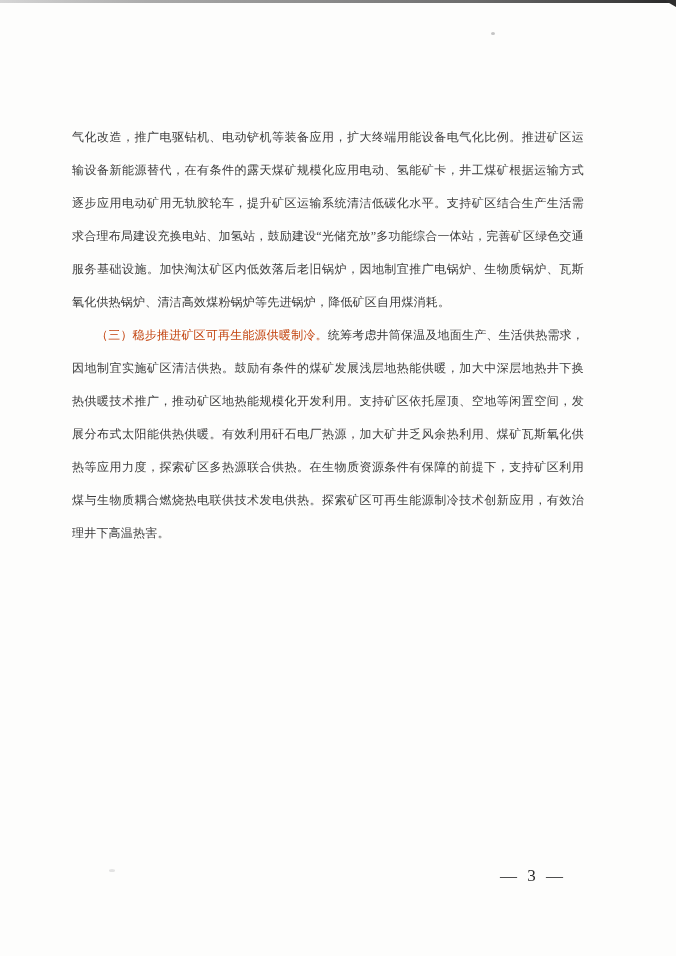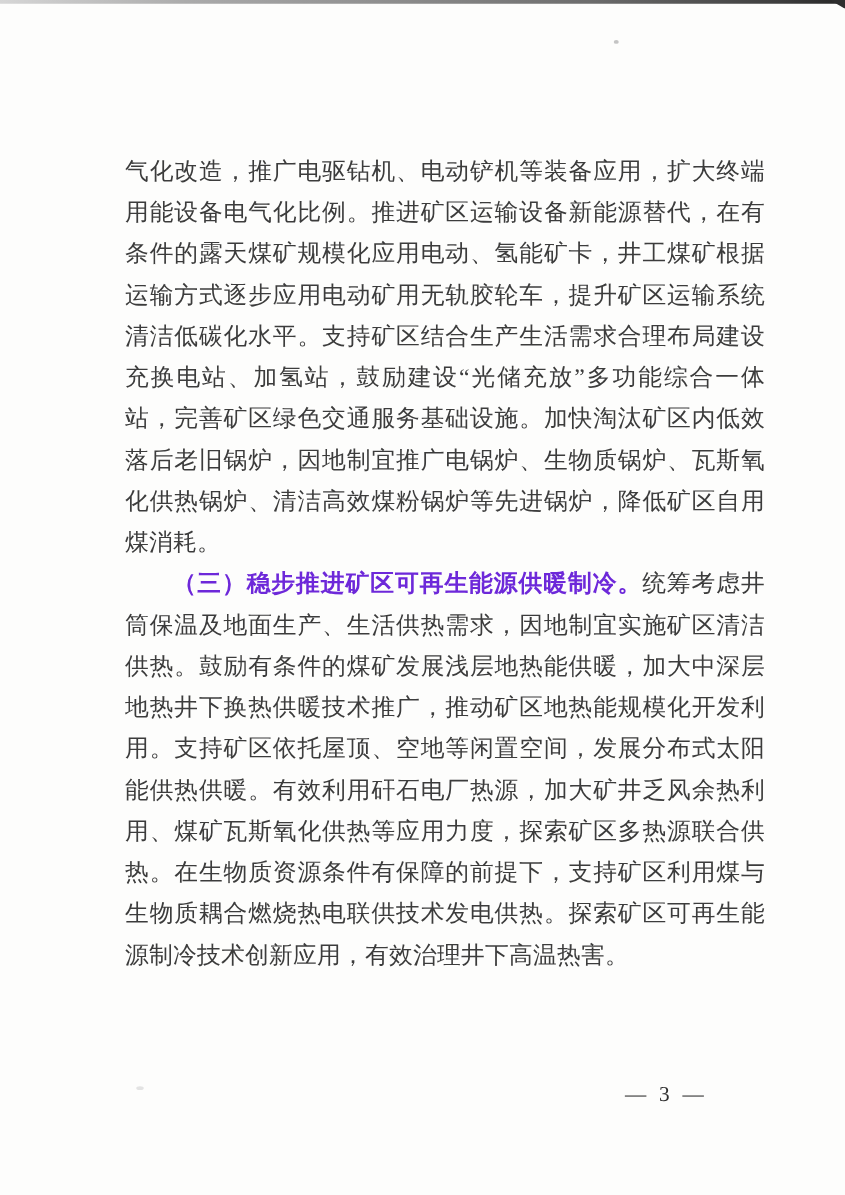--- a/index.html
+++ b/index.html
@@ -43,39 +43,39 @@
   }
   .speck-b {
     position: absolute;
     left: 109px; top: 869px;
     width: 6px; height: 3px;
     border-radius: 50%;
     background: #e3e3e3;
   }
   .content {
     position: absolute;
-    left: 100px;
+    left: 72px;
     top: 121px;
     width: 512px;
-    font-size: 19px;
+    font-size: 12px;
     line-height: 33px;
     color: #3c3c3c;
     text-align: justify;
     letter-spacing: 0.2px;
   }
   .para {
     margin: 0;
     text-indent: 0;
   }
   .para.indent {
     text-indent: 2em;
   }
   .lead {
-    font-weight: bold;
-    color: #6d28d9;
+    font-weight: normal;
+    color: #c2410c;
     margin-top: 28px;
   }
   .page-number {
     position: absolute;
     top: 864px;
     right: 110px;
     font-size: 17px;
     line-height: 24px;
     color: #2e2e2e;
     letter-spacing: 3px;

